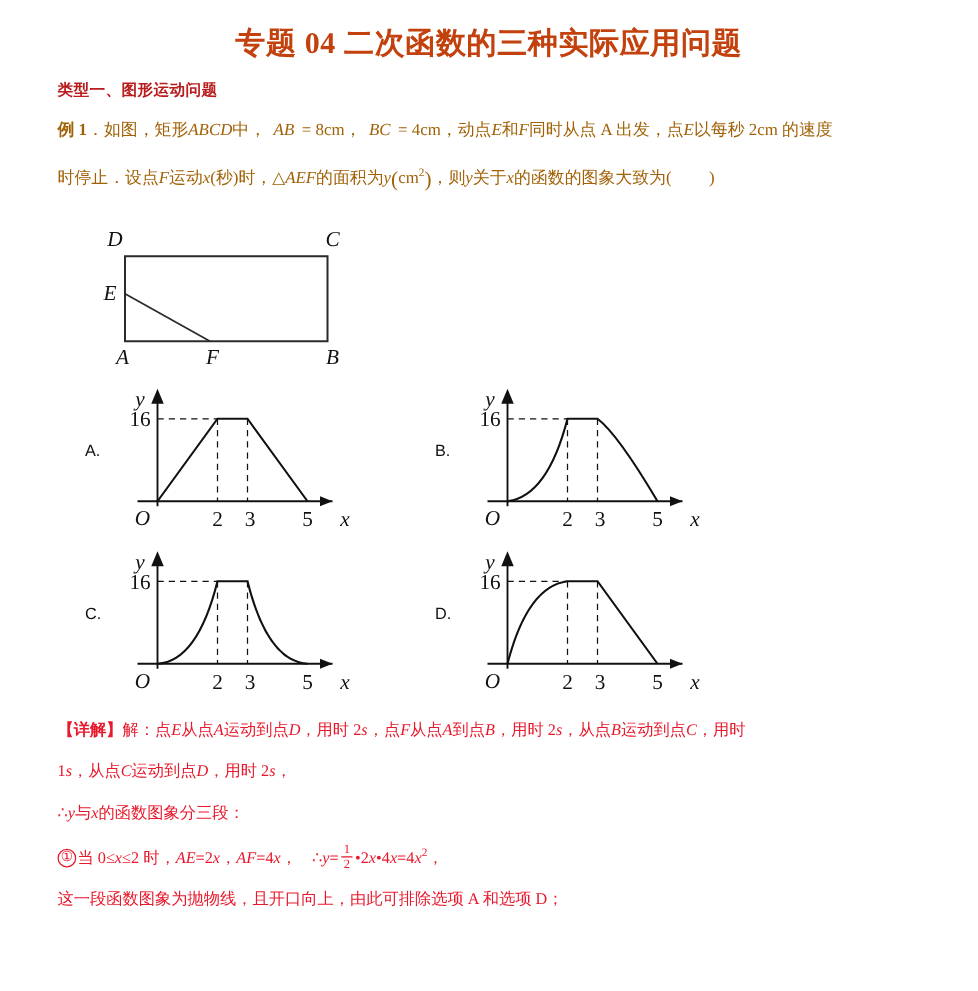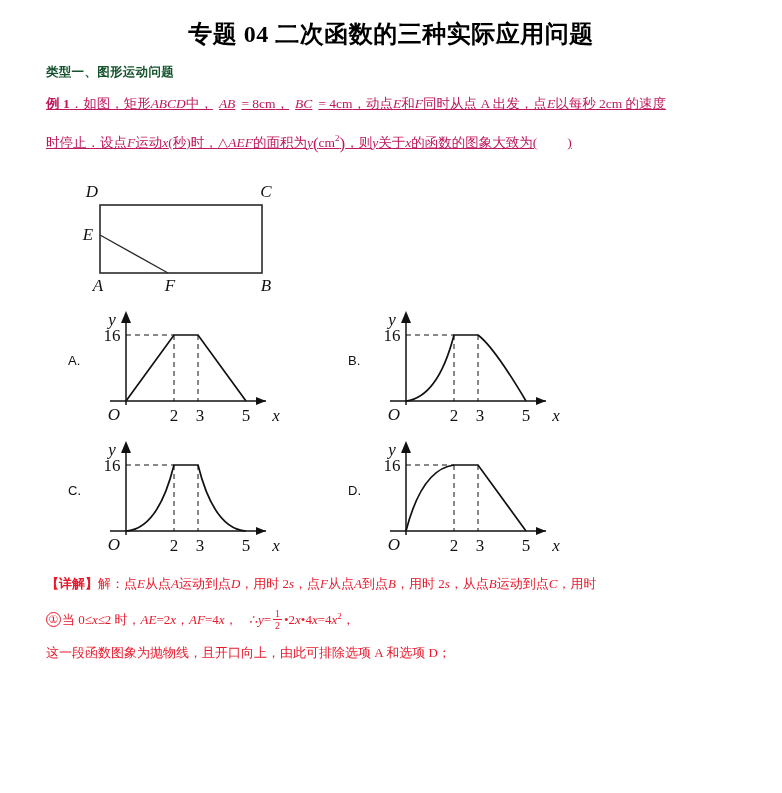--- a/index.html
+++ b/index.html
@@ -18,41 +18,40 @@
 
   
   .doc-title {
     text-align: center;
     font-size: 24px;
     font-weight: bold;
     letter-spacing: 0.5px;
     margin: 0;
     padding: 18px 0 6px 0;
     font-family: "Liberation Serif", "DejaVu Serif", serif;
-    color: #000000;
+    color: #c2410c;
   }
 
   
   .section-header {
     margin: 8px 0 4px 46px;
     font-size: 12.5px;
     font-weight: bold;
-    color: #14532d;
+    color: #b91c1c;
     font-family: "Liberation Sans", "DejaVu Sans", sans-serif;
     letter-spacing: 0.3px;
   }
 
   
   .prob-block {
     margin: 6px 46px 16px 46px;
     font-size: 13.5px;
     line-height: 34px;
-    color: #be185d;
+    color: #a16207;
     text-align: justify;
-    text-decoration: underline;
   }
   .prob-line { white-space: nowrap; }
   .bold { font-weight: bold; }
   .ital { font-style: italic; font-family: "Liberation Serif", serif; }
   .sup { font-size: 9px; vertical-align: super; }
   .paren-big { font-size: 17px; vertical-align: -2px; }
   .gap { display:inline-block; width: 30px; }
   .sp { display:inline-block; width:6px; }
   .spw { display:inline-block; width:12px; }
 
@@ -267,21 +266,27 @@
 
 </div>
 
 <div class="ans-block">
 
 
   <div class="ans-line">
     <span class="tag">【详解】</span><span>解：点</span><span class="ital">E</span><span>从点</span><span class="ital">A</span><span>运动到点</span><span class="ital">D</span><span>，用时 2</span><span class="ital">s</span><span>，点</span><span class="ital">F</span><span>从点</span><span class="ital">A</span><span>到点</span><span class="ital">B</span><span>，用时 2</span><span class="ital">s</span><span>，从点</span><span class="ital">B</span><span>运动到点</span><span class="ital">C</span><span>，用时</span>
   </div>
 
-
+  <div class="ans-line">
+    <span>1</span><span class="ital">s</span><span>，从点</span><span class="ital">C</span><span>运动到点</span><span class="ital">D</span><span>，用时 2</span><span class="ital">s</span><span>，</span>
+  </div>
+
+  <div class="ans-line">
+    <span>∴</span><span class="ital">y</span><span>与</span><span class="ital">x</span><span>的函数图象分三段：</span>
+  </div>
 
   <div class="ans-line">
     <span class="circnum">①</span><span>当 0≤</span><span class="ital">x</span><span>≤2 时，</span><span class="ital">AE</span><span>=2</span><span class="ital">x</span><span>，</span><span class="ital">AF</span><span>=4</span><span class="ital">x</span><span>，</span><span class="spw"></span><span>∴</span><span class="ital">y</span><span>=</span><span class="frac"><span class="num">1</span><span class="den">2</span></span><span>•2</span><span class="ital">x</span><span>•4</span><span class="ital">x</span><span>=4</span><span class="ital">x</span><span class="sup">2</span><span>，</span>
   </div>
 
   <div class="ans-line">这一段函数图象为抛物线，且开口向上，由此可排除选项 A 和选项 D；</div>
 
 </div>
 
 <div class="bottom-cut"></div>

